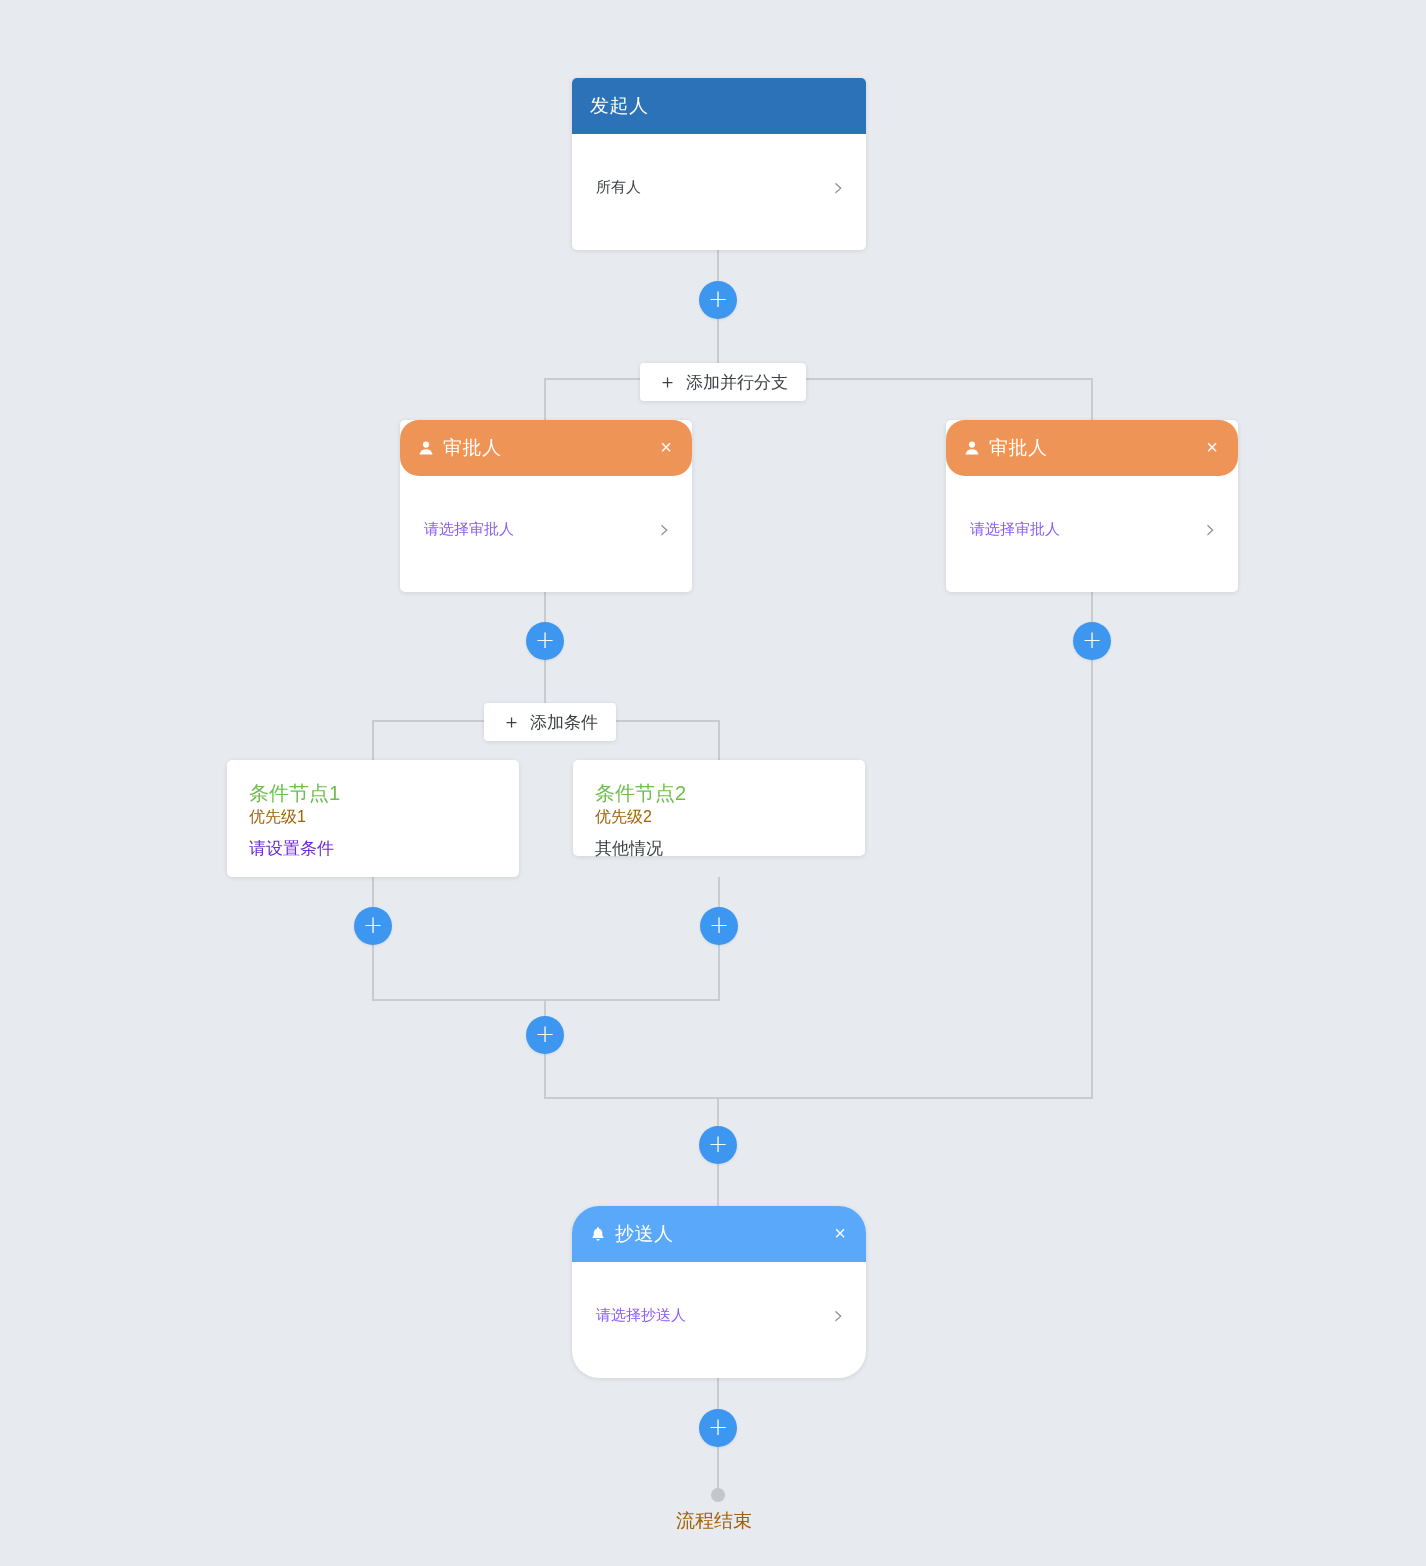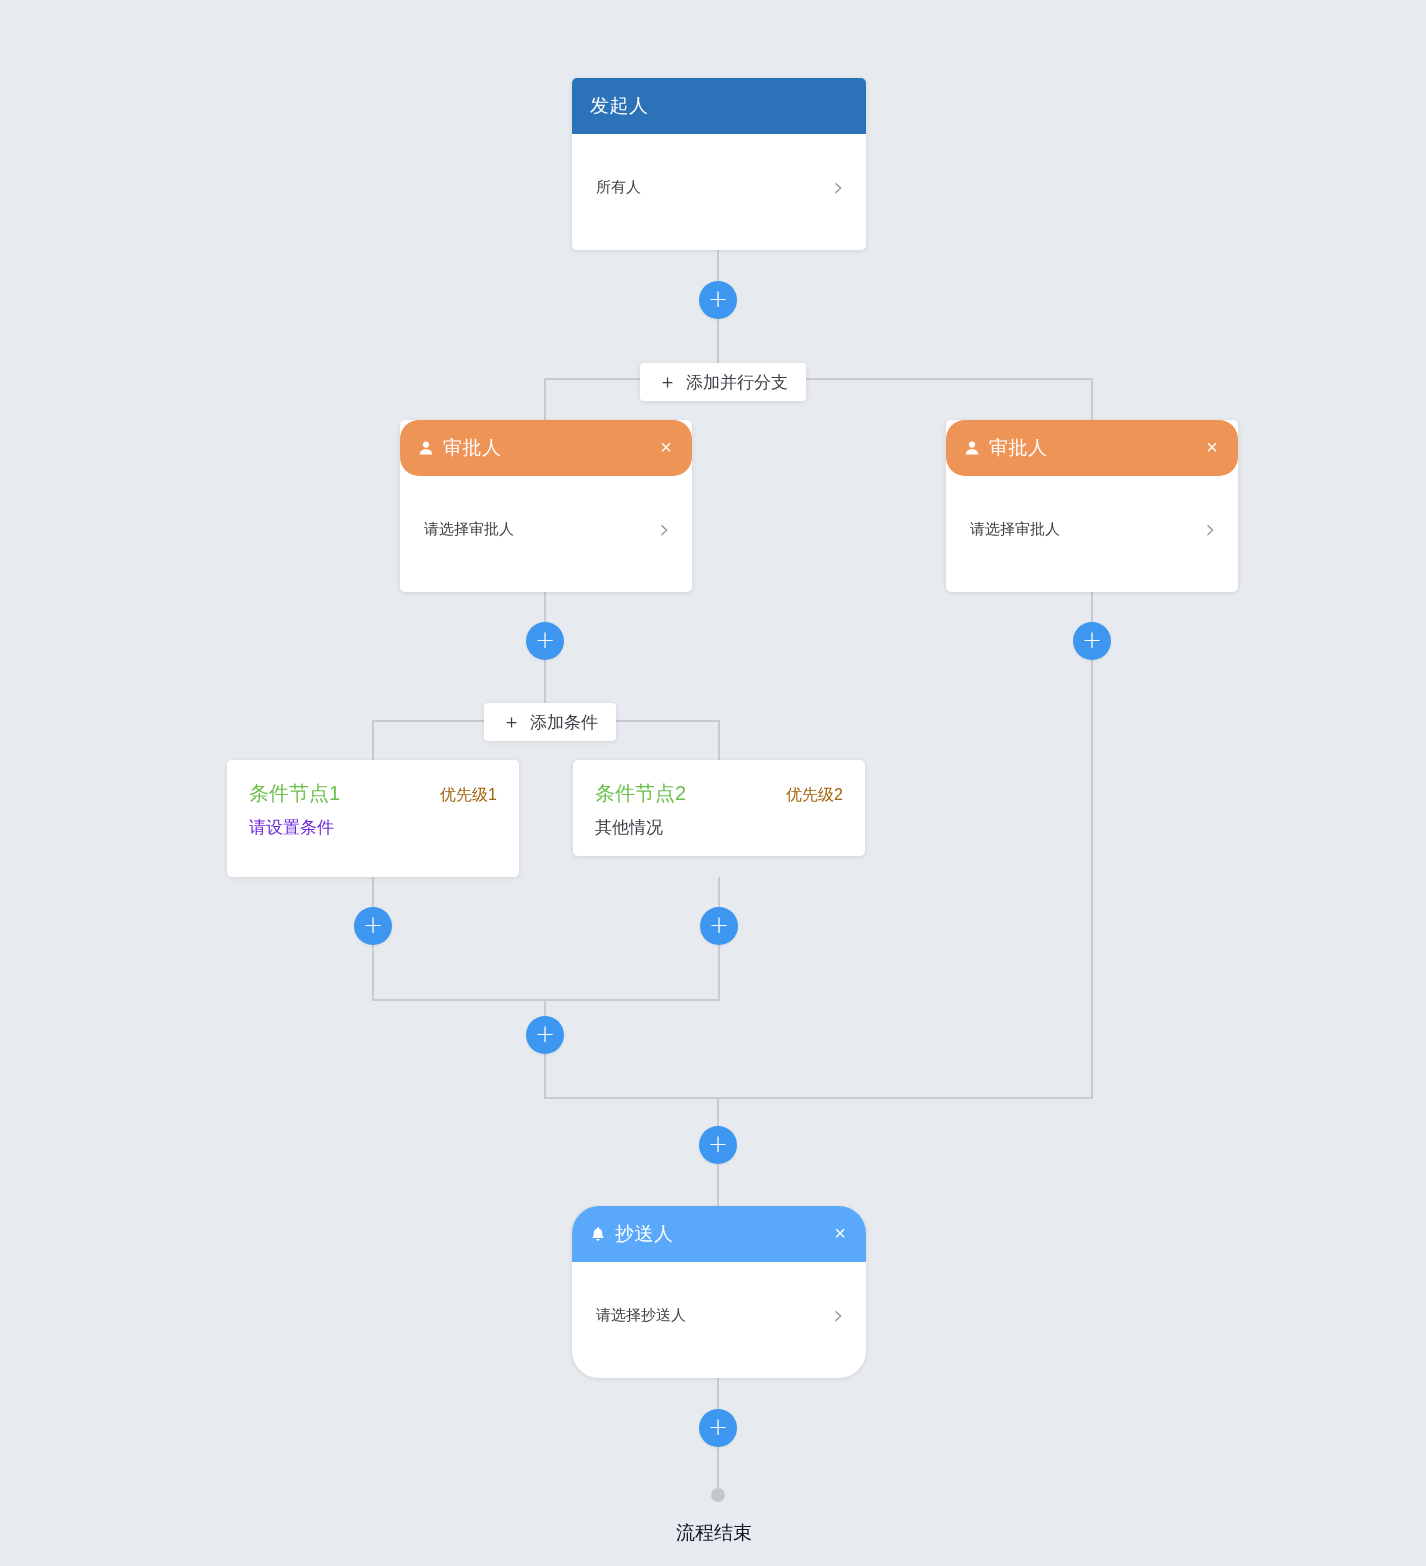--- a/index.html
+++ b/index.html
@@ -80,21 +80,21 @@
     padding: 0 22px 0 24px;
     height: 106px;
     box-sizing: border-box;
   }
   .card-body .body-text {
     flex: 1;
     font-size: 15px;
     color: #3b3f45;
   }
   .card-body .body-text.placeholder {
-    color: #404040;
+    color: #8b5cf6;
   }
   .chev {
     color: #8b9099;
     font-size: 26px;
     line-height: 1;
     font-weight: 300;
     font-family: "DejaVu Sans", sans-serif;
   }
 
   
@@ -103,20 +103,21 @@
     background: #ffffff;
     border-radius: 5px;
     box-shadow: 0 1px 5px 0 rgba(0,0,0,0.10);
     padding: 20px 22px 0 22px;
     box-sizing: border-box;
   }
   .cond-top {
     display: flex;
     align-items: baseline;
     justify-content: space-between;
+    flex-direction: column;
   }
   .cond-title {
     color: #6cbf4b;
     font-size: 20px;
   }
   .cond-priority {
     color: #a16207;
     font-size: 16px;
   }
   .cond-desc {
@@ -174,23 +175,22 @@
   .end-dot {
     position: absolute;
     width: 14px;
     height: 14px;
     border-radius: 50%;
     background: #c2c7cc;
   }
   .end-label {
     position: absolute;
     font-size: 19px;
-    color: #0f172a;
+    color: #a16207;
     white-space: nowrap;
-    margin-top: 12px;
   }
 </style>
 </head>
 <body>
 
 <div id="canvas">
 
   <div class="vline" style="left:717px; top:250px; height:130px;"></div>
 
   <div class="hline" style="left:544px; top:378px; width:549px;"></div>

